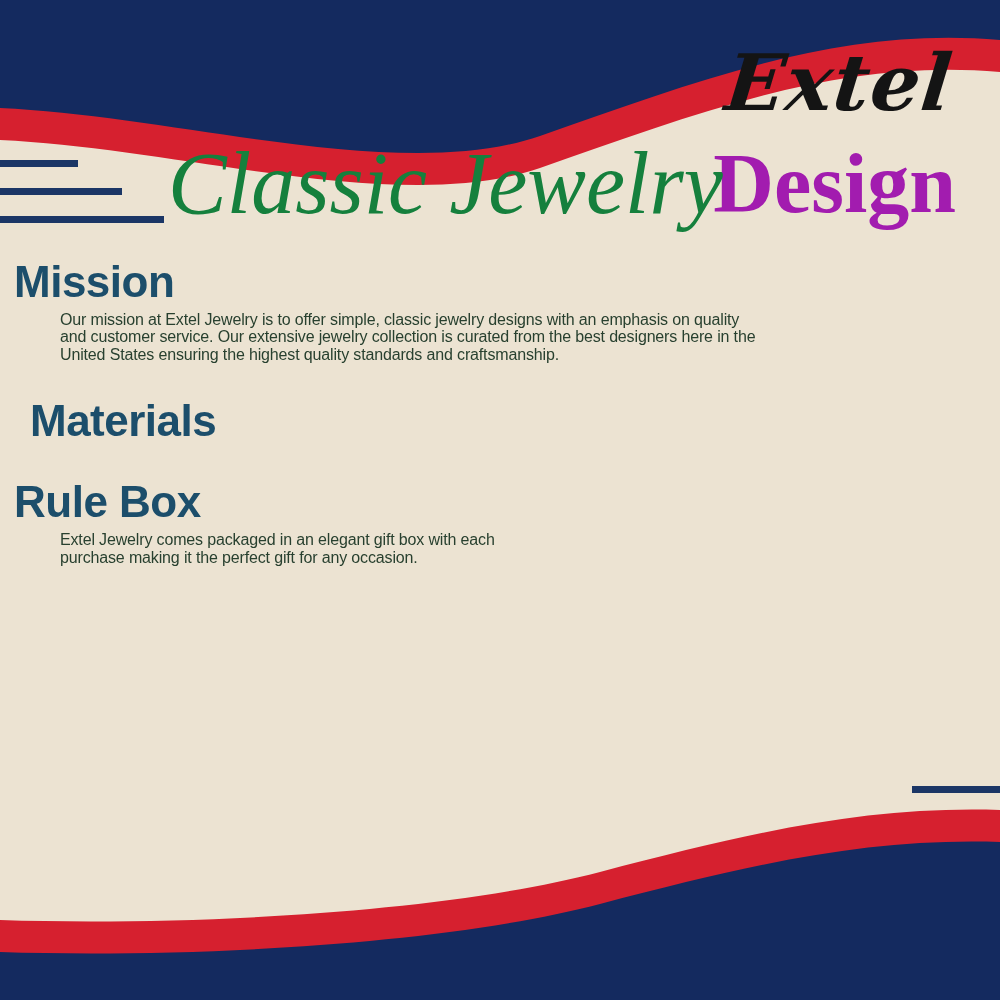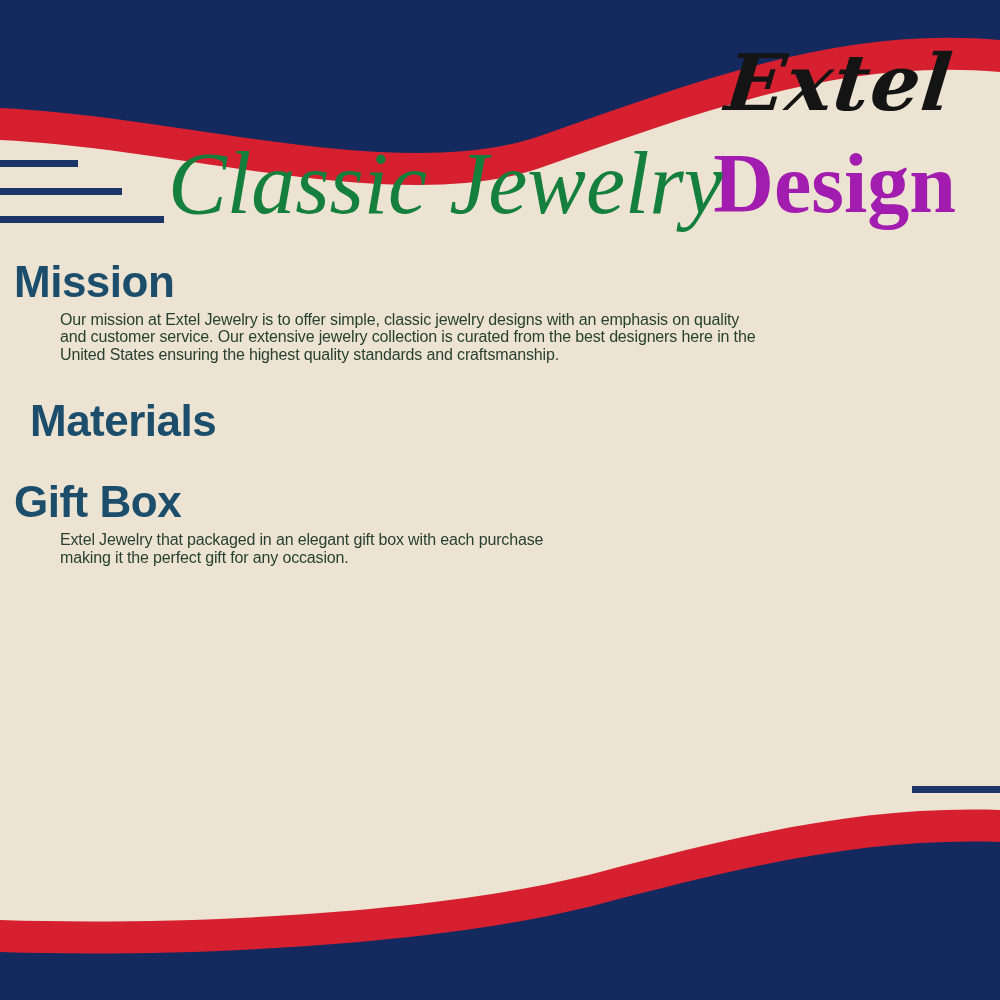--- a/index.html
+++ b/index.html
@@ -164,23 +164,23 @@
         <p>Our mission at Extel Jewelry is to offer simple, classic jewelry designs with an emphasis on quality and customer service. Our extensive jewelry collection is curated from the best designers here in the United States ensuring the highest quality standards and craftsmanship.</p>
       </div>
     </section>
 
     <section class="section" id="section-materials">
       <h2 class="section-title">Materials</h2>
     </section>
 
 
     <section class="section" id="section-giftbox">
-      <h2 class="section-title">Gift Box</h2>
+      <h2 class="section-title">Rule Box</h2>
       <div class="section-body">
-        <p>Extel Jewelry that packaged in an elegant gift box with each purchase making it the perfect gift for any occasion.</p>
+        <p>Extel Jewelry comes packaged in an elegant gift box with each purchase making it the perfect gift for any occasion.</p>
       </div>
     </section>
 
   </div>
 
   <div id="rules-right" class="rule-group">
     <span class="rule r1"></span>
     <span class="rule r2"></span>
     <span class="rule r3"></span>
   </div>

